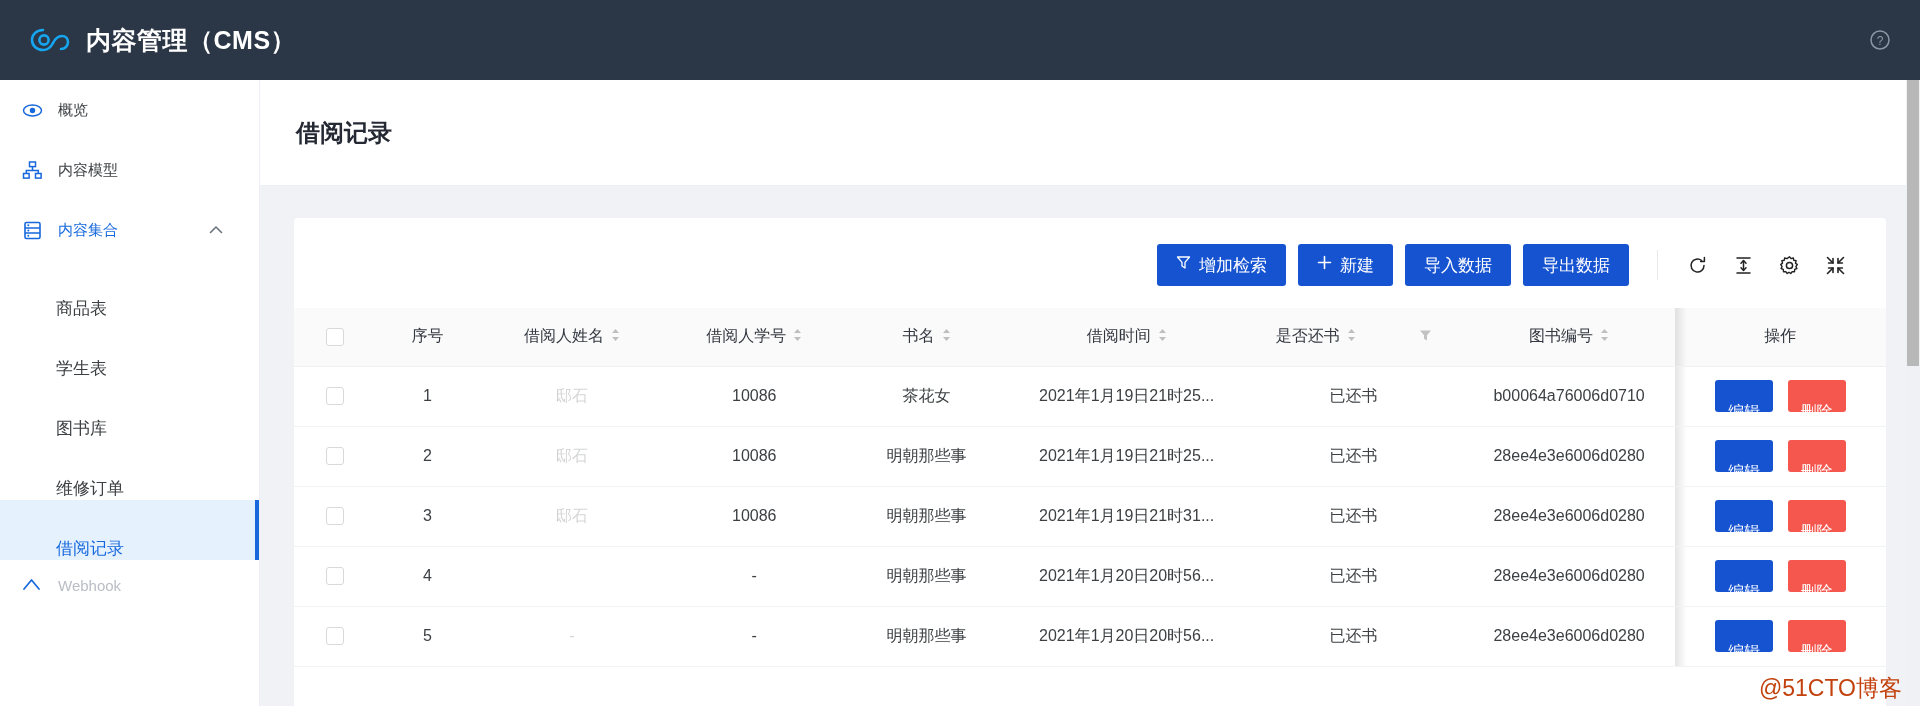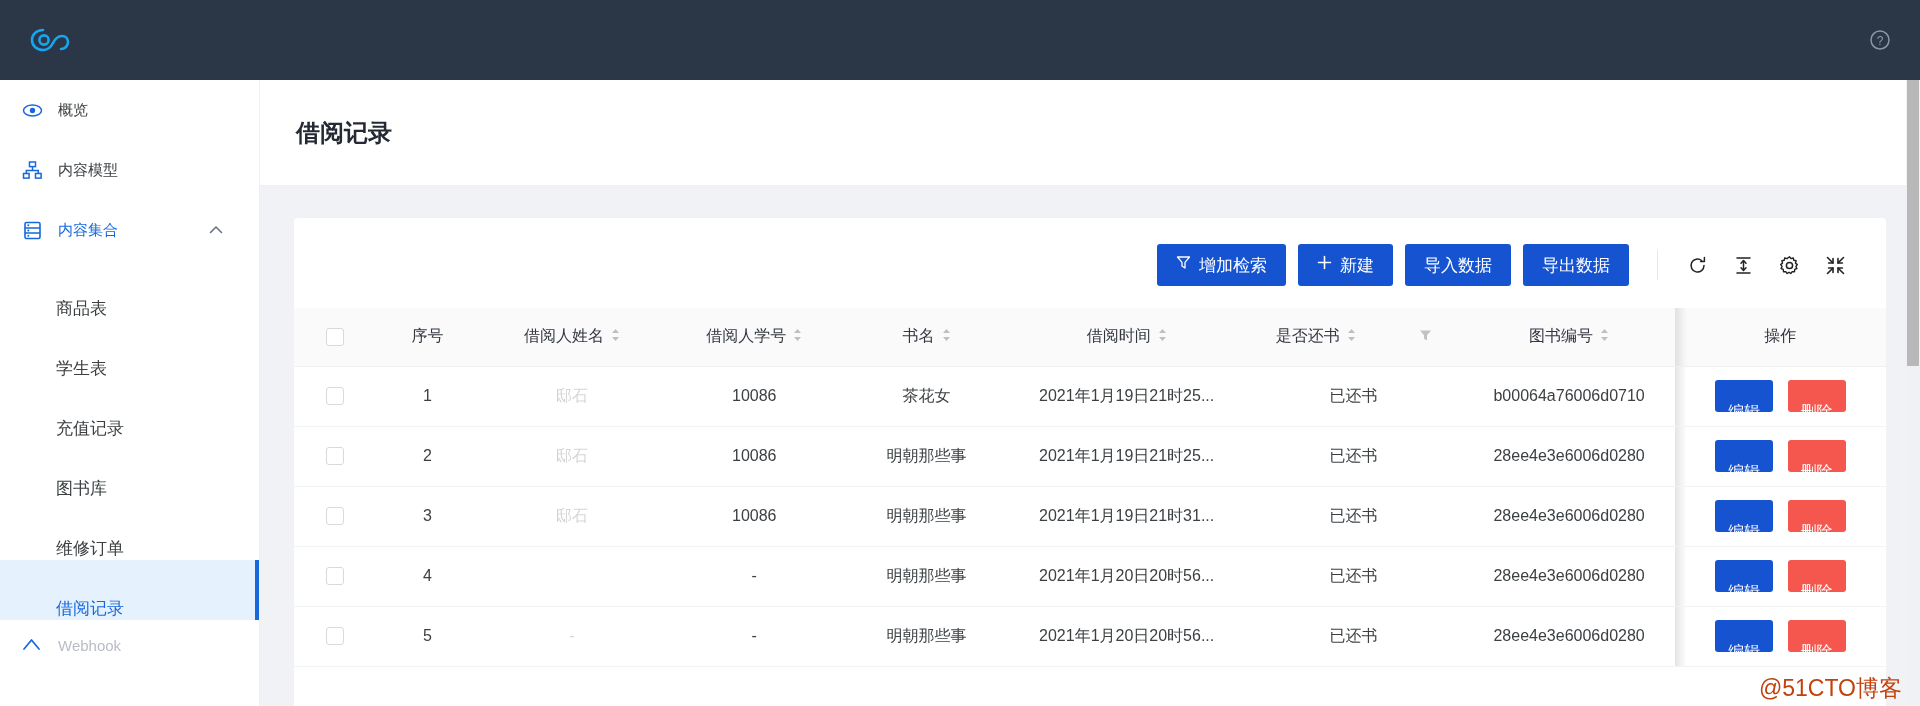--- a/index.html
+++ b/index.html
@@ -145,20 +145,21 @@
 <div class="app">
 
   <div class="topbar">
     <div class="logo-mark">
       <svg width="44" height="32" viewBox="0 0 44 32">
         <path d="M16 6 C9 6 5 11 5 16 C5 22 10 26 16 26 C21 26 24 23 26 19" fill="none" stroke="#16a6f0" stroke-width="2.6" stroke-linecap="round"></path>
         <path d="M26 19 C28 15 31 12 35 12 C39 12 41 15 41 18 C41 22 38 25 34 25" fill="none" stroke="#16a6f0" stroke-width="2.6" stroke-linecap="round"></path>
         <circle cx="17" cy="16" r="4.6" fill="none" stroke="#16a6f0" stroke-width="2.6"></circle>
       </svg>
     </div>
+    <div class="app-title">内容管理（CMS）</div>
     <div class="help-btn">
       <svg width="22" height="22" viewBox="0 0 22 22">
         <circle cx="11" cy="11" r="9" fill="none" stroke="#8d97a4" stroke-width="1.5"></circle>
         <text x="11" y="15.5" font-size="12" fill="#8d97a4" text-anchor="middle" font-family="Liberation Sans, sans-serif">?</text>
       </svg>
     </div>
   </div>
 
   <div class="body-wrap">
 
@@ -204,23 +205,20 @@
         </span>
       </div>
 
       <div class="side-sub">
         <span class="lbl">商品表</span>
       </div>
       <div class="side-sub">
         <span class="lbl">学生表</span>
       </div>
       <div class="side-sub">
-        <span class="lbl">充值记录</span>
-      </div>
-      <div class="side-sub">
         <span class="lbl">图书库</span>
       </div>
       <div class="side-sub">
         <span class="lbl">维修订单</span>
       </div>
       <div class="side-sub selected">
         <span class="lbl">借阅记录</span>
       </div>
 
       <div class="side-item" style="height:50px;">

